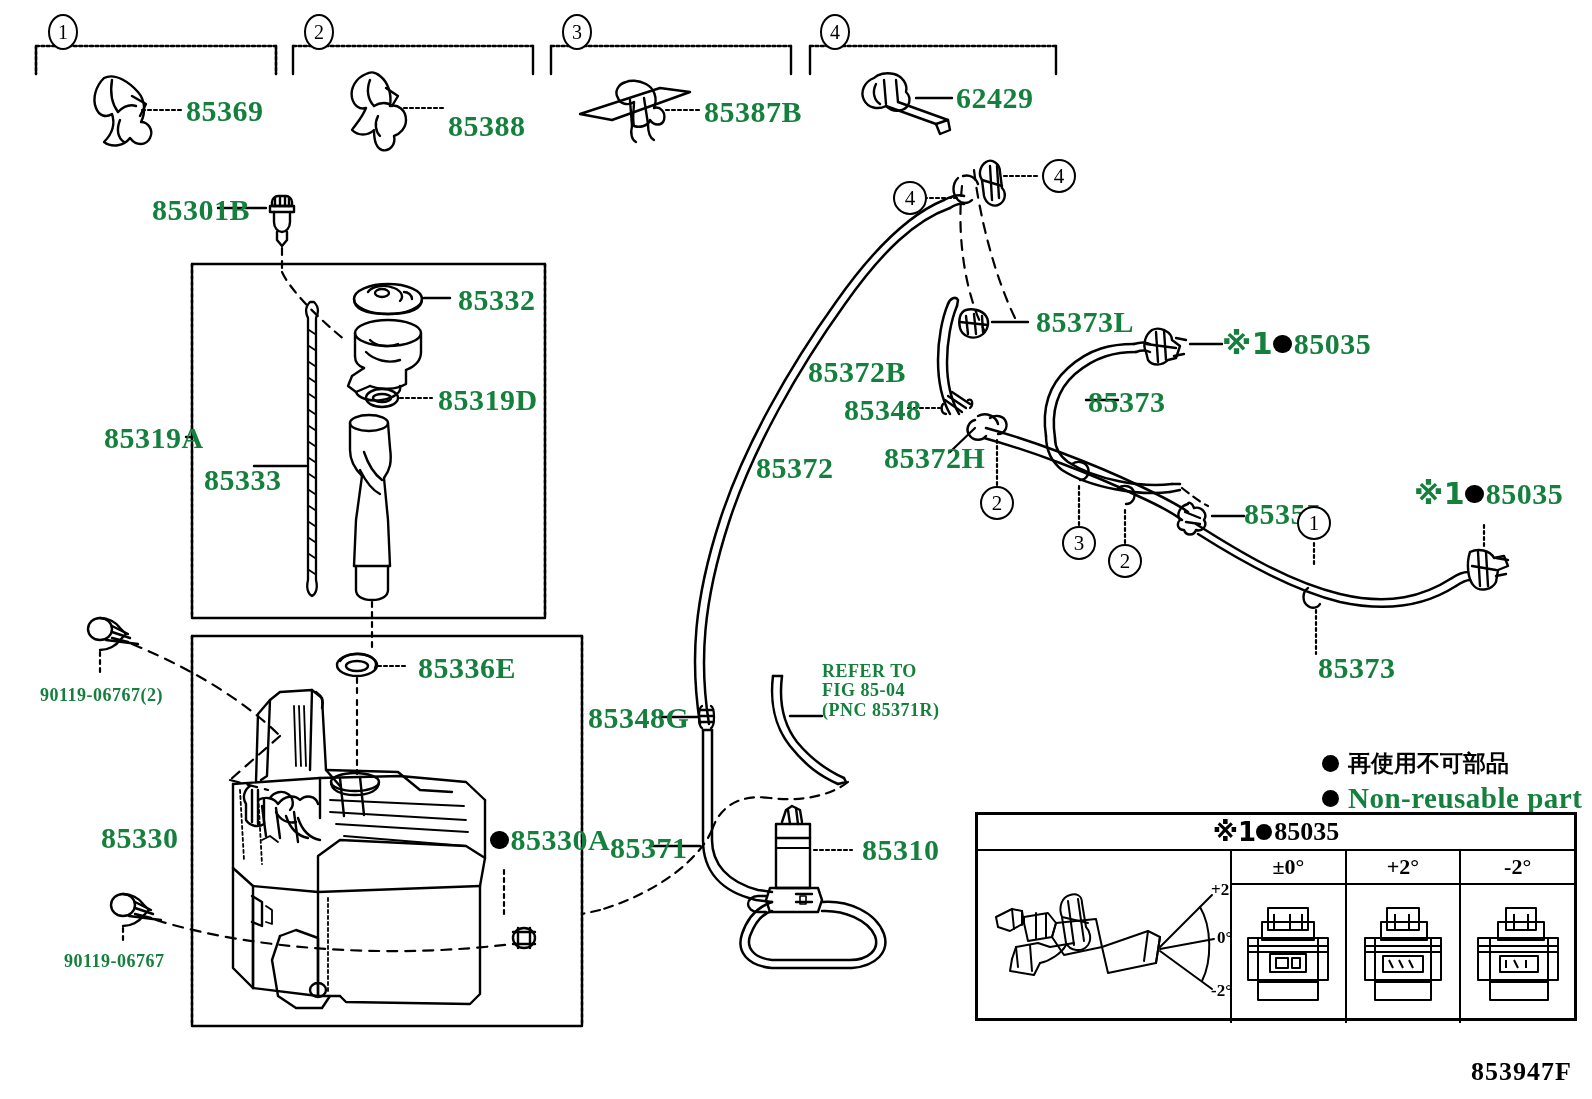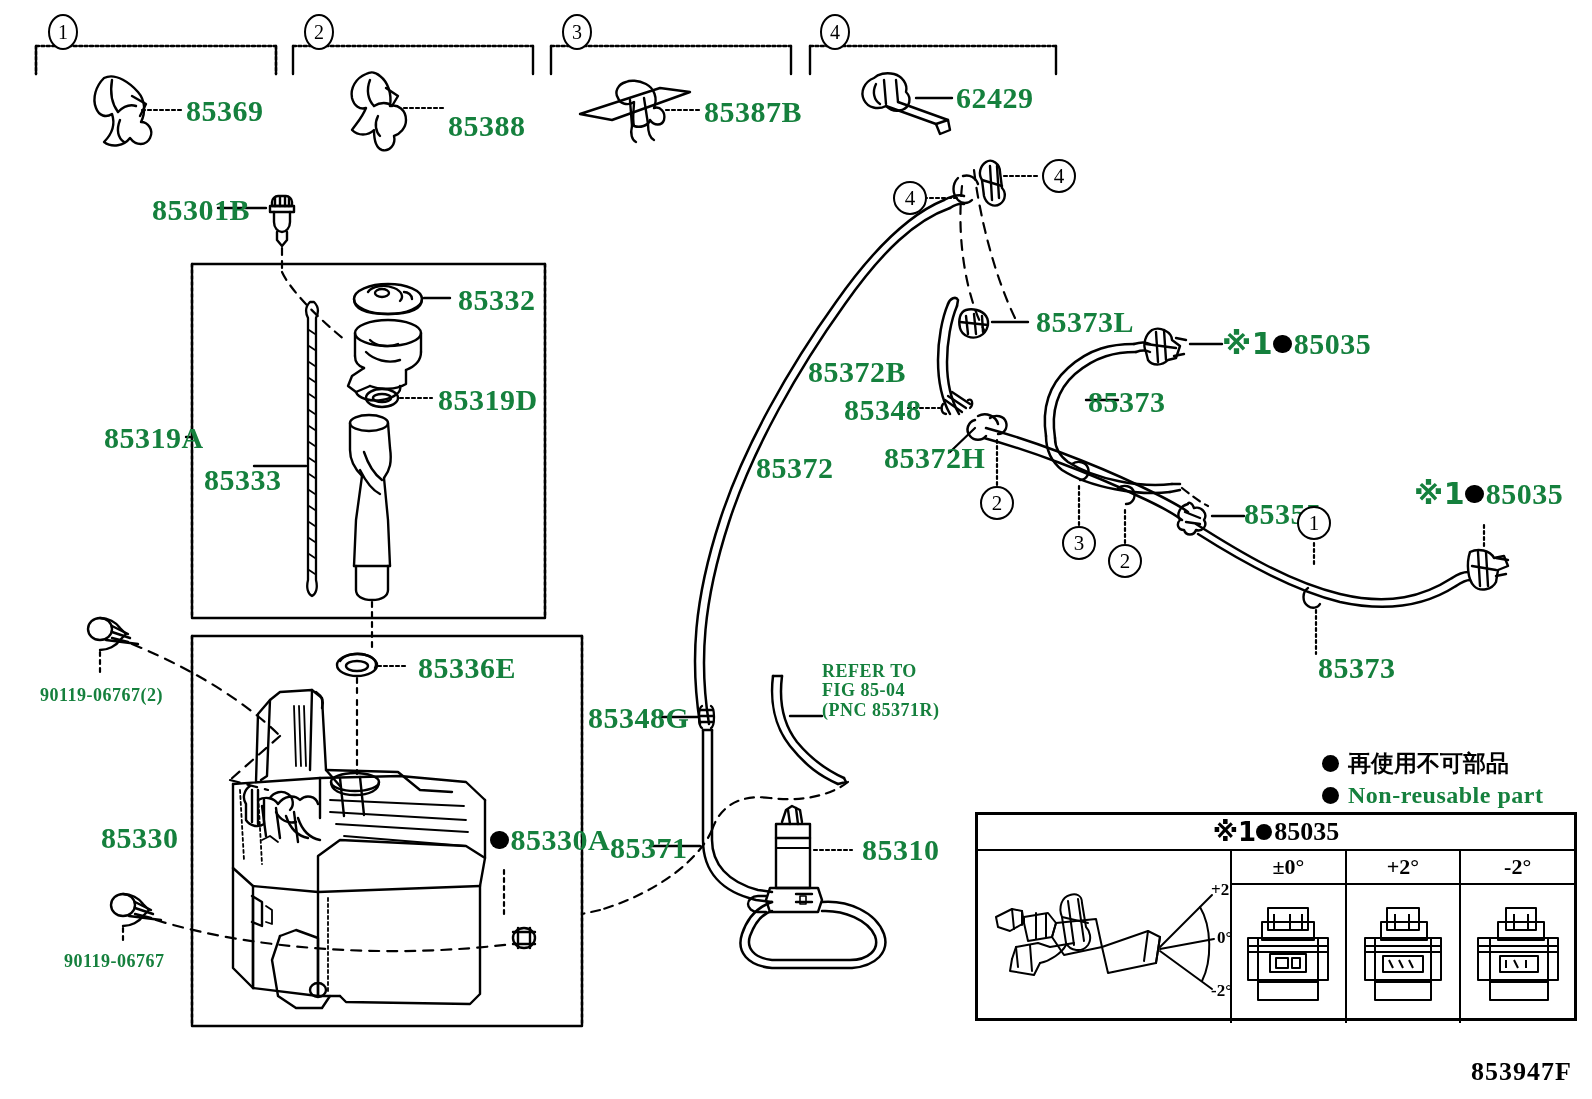--- a/index.html
+++ b/index.html
@@ -16,21 +16,21 @@
     position:absolute;
     font-family:"Liberation Serif", serif;
     font-weight:bold;
     color:#15803d;
     white-space:nowrap;
     letter-spacing:0.5px;
     line-height:1.08;
   }
   .lbl.s30{font-size:30px;}
   .lbl.s26{font-size:18px;}
-  .lbl.s24{font-size:24px;}
+  .lbl.s24{font-size:29px;}
   .jp{font-family:"DejaVu Sans", sans-serif;font-weight:bold;text-align:center;}
   .dot{
     display:inline-block;
     width:0.62em;height:0.62em;
     border-radius:50%;
     background:#000;
     vertical-align:0.02em;
     margin-right:2px;
   }
   .kome{font-family:"DejaVu Sans",sans-serif;font-weight:bold;}

